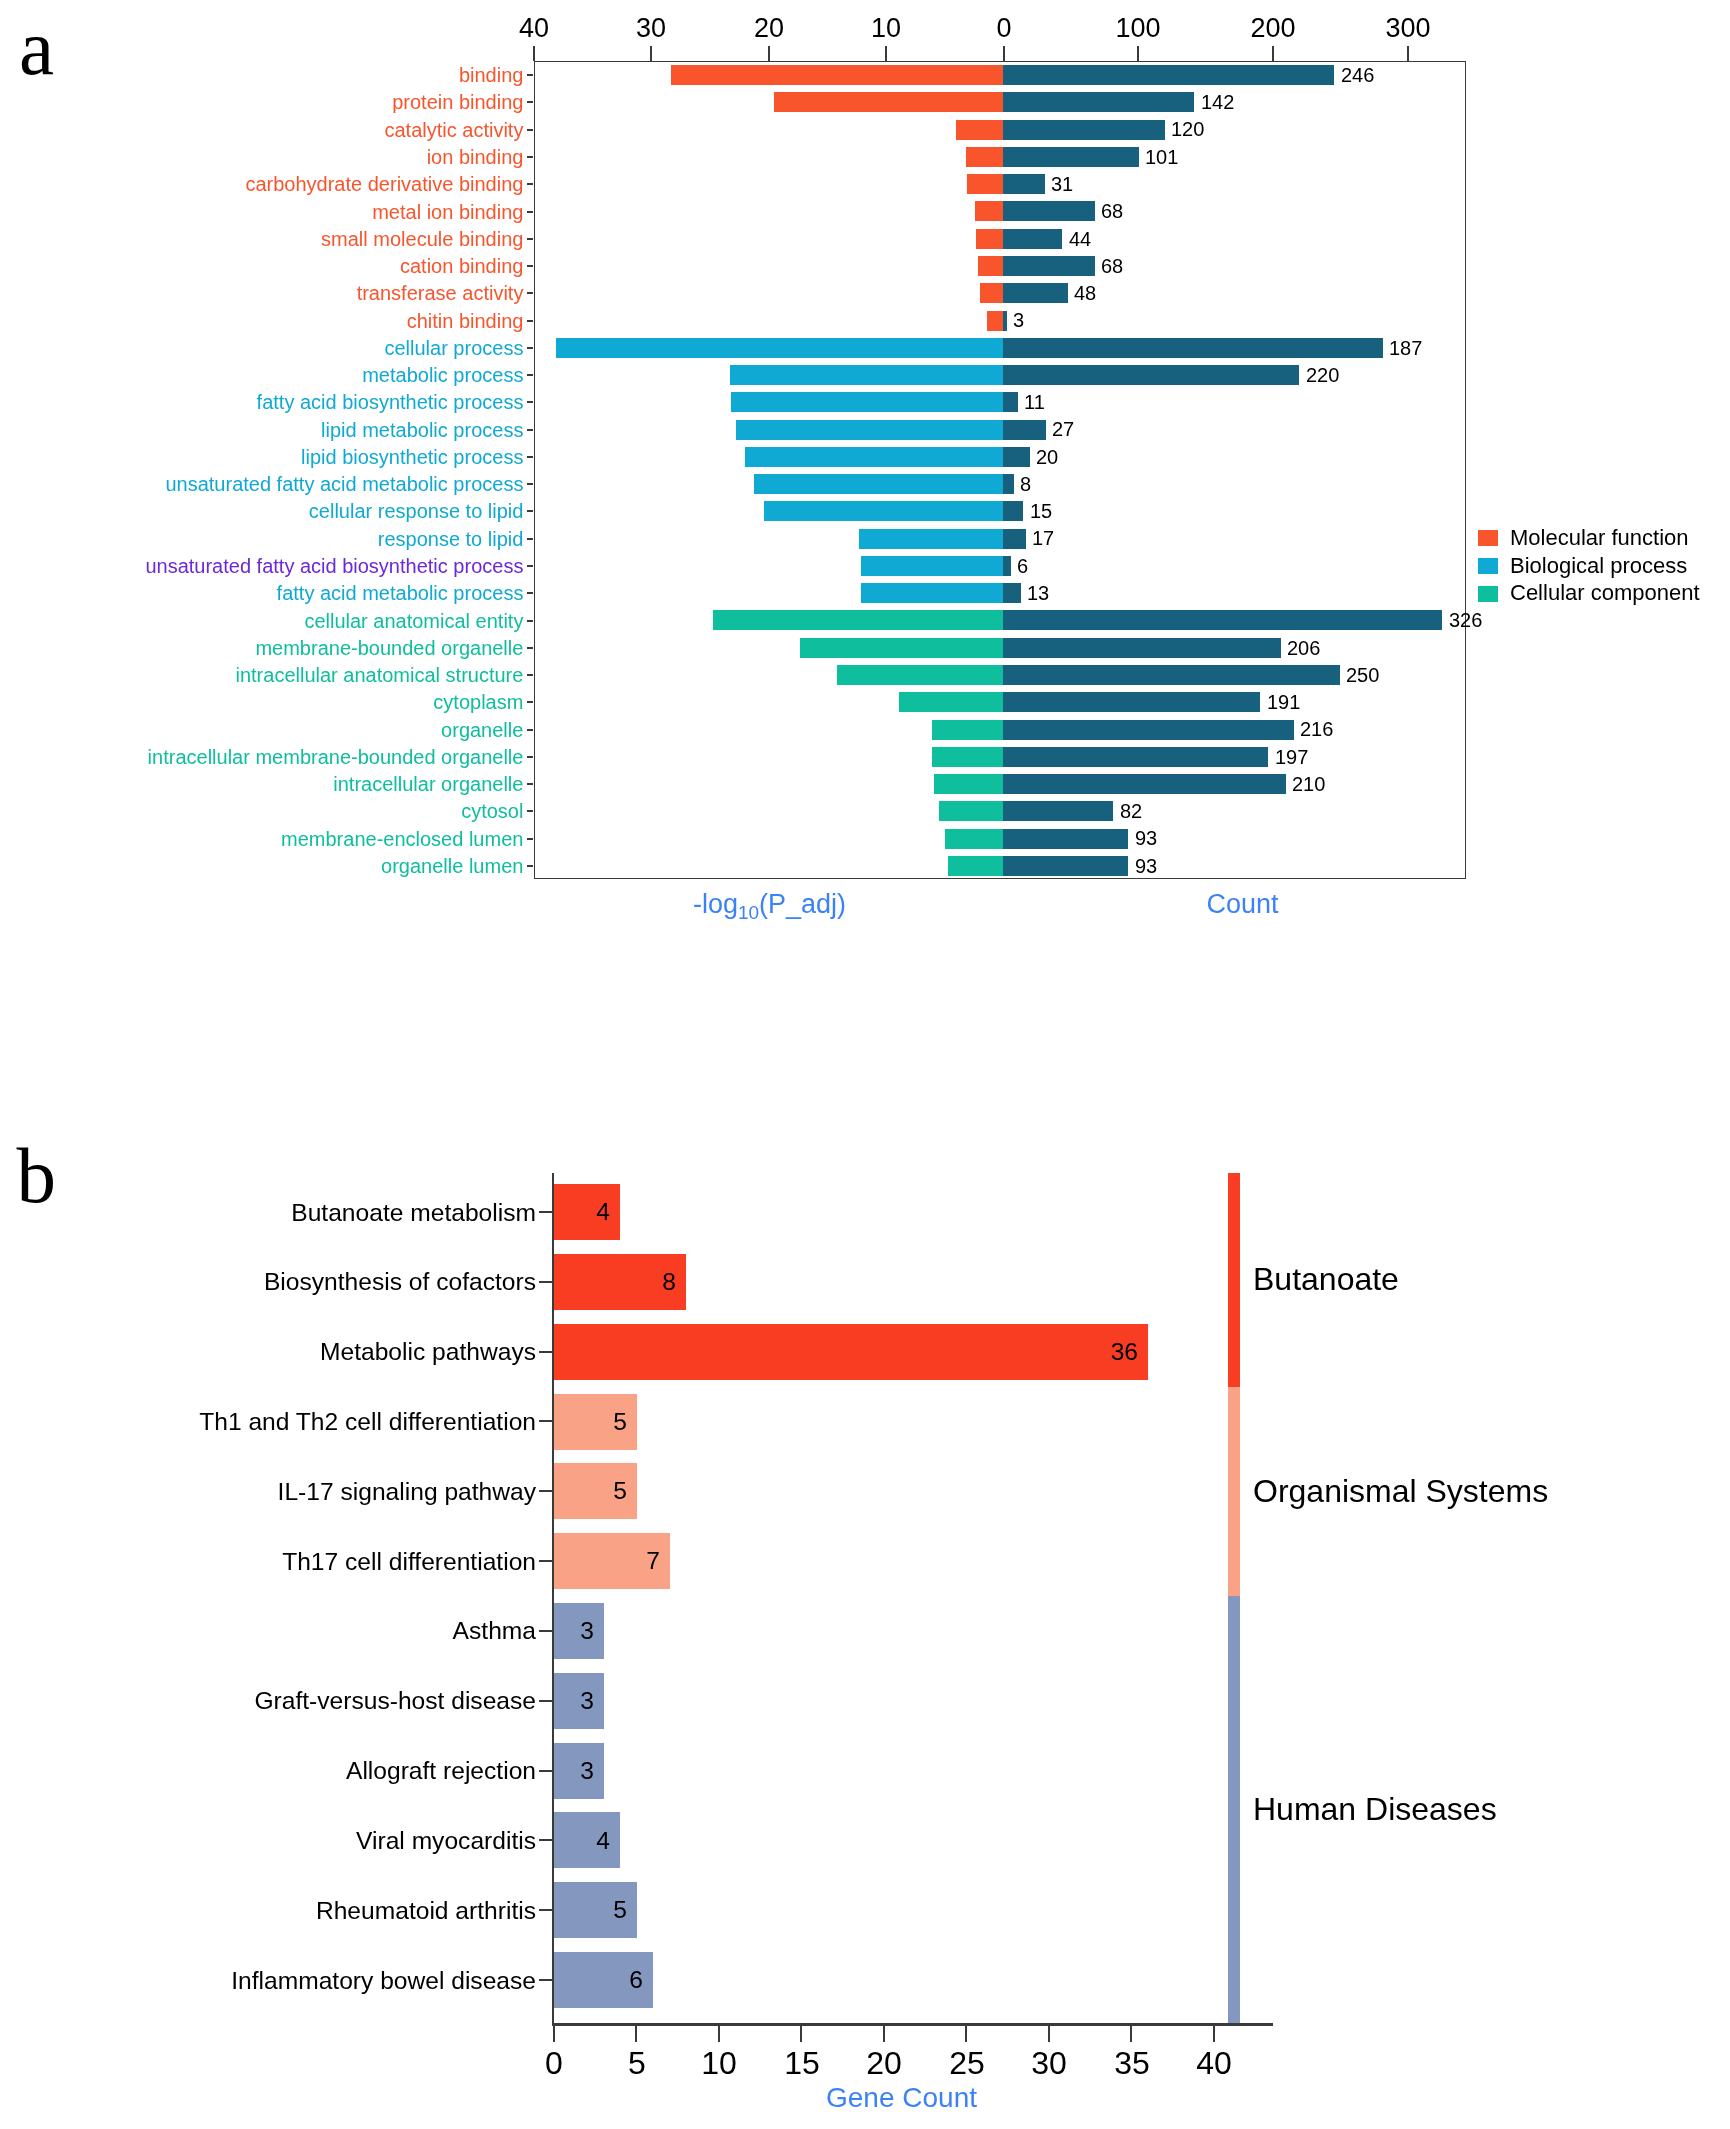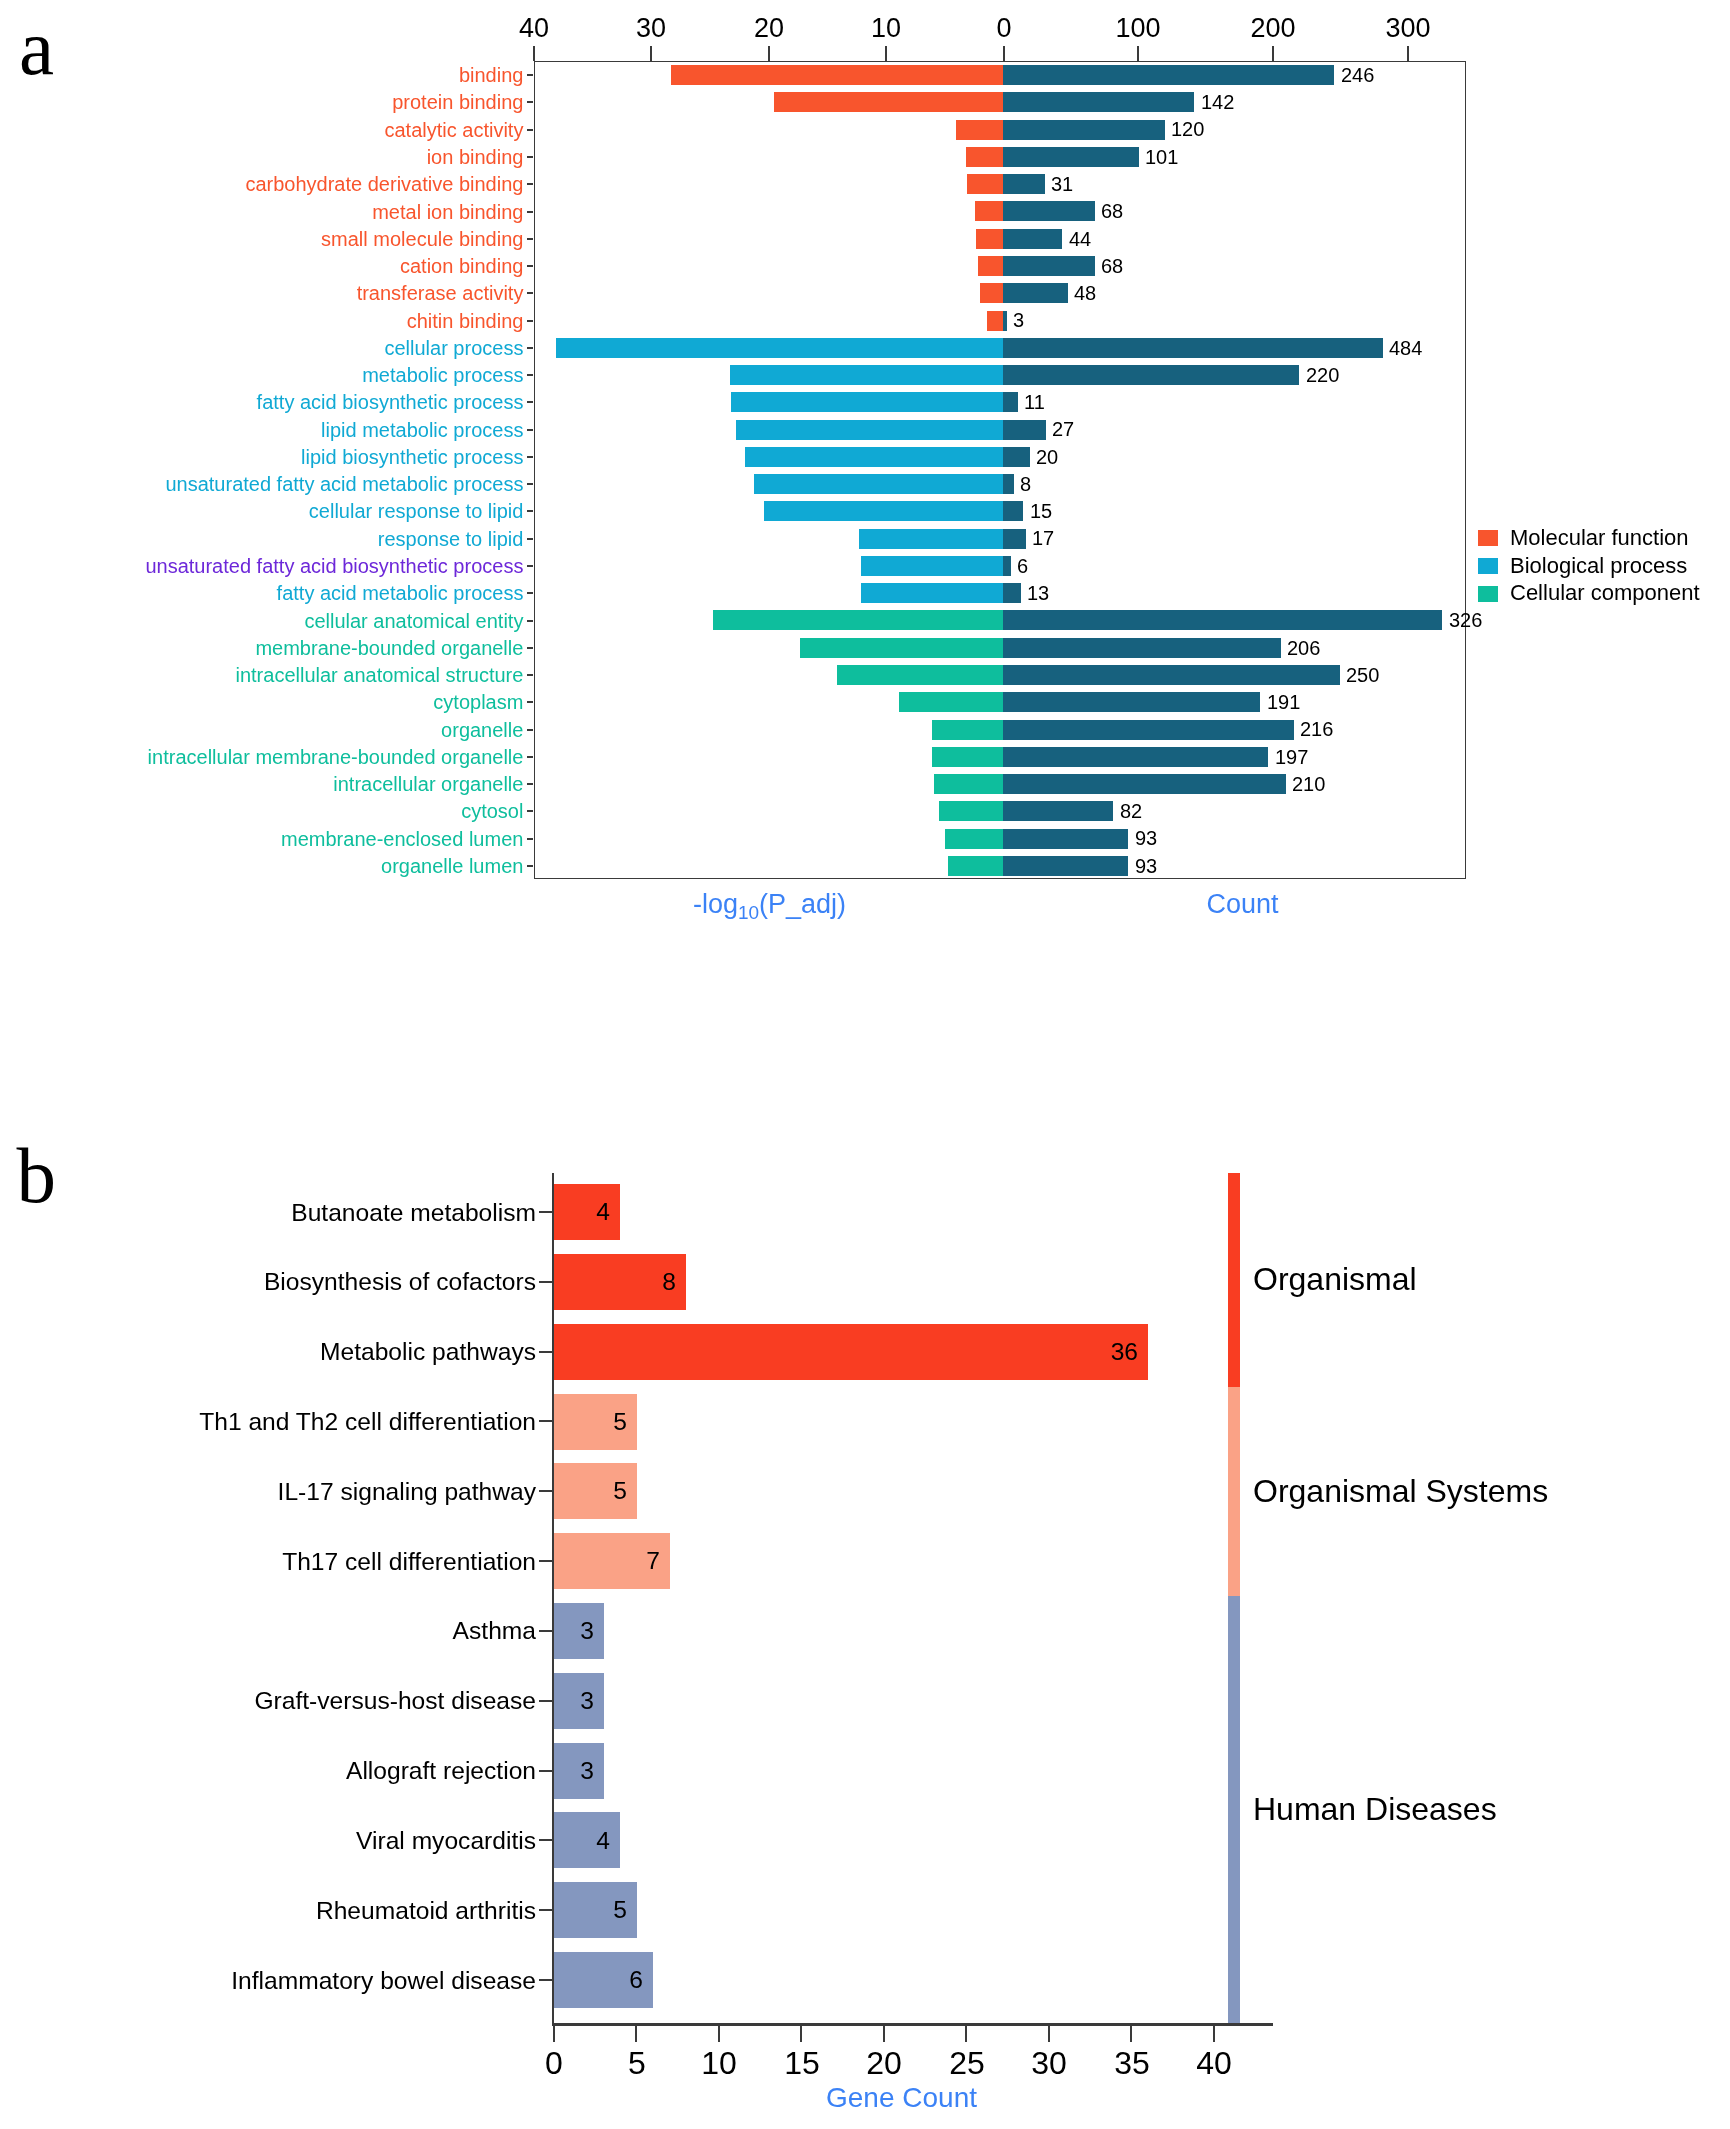--- a/index.html
+++ b/index.html
@@ -92,21 +92,21 @@
         <div class="vallab" style="left: 1074px; top: 282px; height: 22px; line-height: 22px; font-size: 20px;">48</div>
         <div class="rowlab" style="left: 23.4px; top: 308px; width: 500px; height: 26px; line-height: 26px; font-size: 20px; color: rgb(248, 85, 45);">chitin binding</div>
         <div class="tick" style="left: 527px; top: 320px; width: 6.4px; height: 1.8px;"></div>
         <div class="bar" style="left: 987px; top: 311px; width: 16.4px; height: 20px; background: rgb(248, 85, 45);"></div>
         <div class="bar" style="left: 1003px; top: 311px; width: 4px; height: 20px; background: rgb(23, 97, 126);"></div>
         <div class="vallab" style="left: 1013px; top: 309px; height: 22px; line-height: 22px; font-size: 20px;">3</div>
         <div class="rowlab" style="left: 23.4px; top: 335px; width: 500px; height: 26px; line-height: 26px; font-size: 20px; color: rgb(16, 169, 212);">cellular process</div>
         <div class="tick" style="left: 527px; top: 347px; width: 6.4px; height: 1.8px;"></div>
         <div class="bar" style="left: 556px; top: 338px; width: 448px; height: 20px; background: rgb(16, 169, 212);"></div>
         <div class="bar" style="left: 1003px; top: 338px; width: 380px; height: 20px; background: rgb(23, 97, 126);"></div>
-        <div class="vallab" style="left: 1389px; top: 337px; height: 22px; line-height: 22px; font-size: 20px;">484</div>
+        <div class="vallab" style="left: 1389px; top: 337px; height: 22px; line-height: 22px; font-size: 20px;">187</div>
         <div class="rowlab" style="left: 23.4px; top: 362px; width: 500px; height: 26px; line-height: 26px; font-size: 20px; color: rgb(16, 169, 212);">metabolic process</div>
         <div class="tick" style="left: 527px; top: 374px; width: 6.4px; height: 1.8px;"></div>
         <div class="bar" style="left: 730px; top: 365px; width: 274px; height: 20px; background: rgb(16, 169, 212);"></div>
         <div class="bar" style="left: 1003px; top: 365px; width: 296px; height: 20px; background: rgb(23, 97, 126);"></div>
         <div class="vallab" style="left: 1306px; top: 364px; height: 22px; line-height: 22px; font-size: 20px;">220</div>
         <div class="rowlab" style="left: 23.4px; top: 389px; width: 500px; height: 26px; line-height: 26px; font-size: 20px; color: rgb(16, 169, 212);">fatty acid biosynthetic process</div>
         <div class="tick" style="left: 527px; top: 401px; width: 6.4px; height: 1.8px;"></div>
         <div class="bar" style="left: 731px; top: 392px; width: 273px; height: 20px; background: rgb(16, 169, 212);"></div>
         <div class="bar" style="left: 1003px; top: 392px; width: 15px; height: 20px; background: rgb(23, 97, 126);"></div>
         <div class="vallab" style="left: 1024px; top: 391px; height: 22px; line-height: 22px; font-size: 20px;">11</div>
@@ -273,21 +273,21 @@
         <div class="ticklab" style="left: 837px; top: 2046px; width: 94px; font-size: 32px; line-height: 35px;">20</div>
         <div class="tick" style="left: 965px; top: 2026px; width: 2.3px; height: 16.4px;"></div>
         <div class="ticklab" style="left: 920px; top: 2046px; width: 94px; font-size: 32px; line-height: 35px;">25</div>
         <div class="tick" style="left: 1048px; top: 2026px; width: 2.3px; height: 16.4px;"></div>
         <div class="ticklab" style="left: 1002px; top: 2046px; width: 94px; font-size: 32px; line-height: 35px;">30</div>
         <div class="tick" style="left: 1130px; top: 2026px; width: 2.3px; height: 16.4px;"></div>
         <div class="ticklab" style="left: 1085px; top: 2046px; width: 94px; font-size: 32px; line-height: 35px;">35</div>
         <div class="tick" style="left: 1213px; top: 2026px; width: 2.3px; height: 16.4px;"></div>
         <div class="ticklab" style="left: 1167px; top: 2046px; width: 94px; font-size: 32px; line-height: 35px;">40</div>
         <div class="bar" style="left: 1228px; top: 1173px; width: 11.7px; height: 214px; background: rgb(249, 61, 34);"></div>
-        <div class="group-label" style="left: 1253px; top: 1262px;">Organismal</div>
+        <div class="group-label" style="left: 1253px; top: 1262px;">Butanoate</div>
         <div class="bar" style="left: 1228px; top: 1387px; width: 11.7px; height: 209px; background: rgb(250, 162, 134);"></div>
         <div class="group-label" style="left: 1253px; top: 1474px;">Organismal Systems</div>
         <div class="bar" style="left: 1228px; top: 1596px; width: 11.7px; height: 427px; background: rgb(132, 151, 191);"></div>
         <div class="group-label" style="left: 1253px; top: 1792px;">Human Diseases</div>
       </div>
     <div class="axis-caption" style="left:726px;top:2083px;font-size:28px;">Gene Count</div>
   </div>
 
 </div>
 

